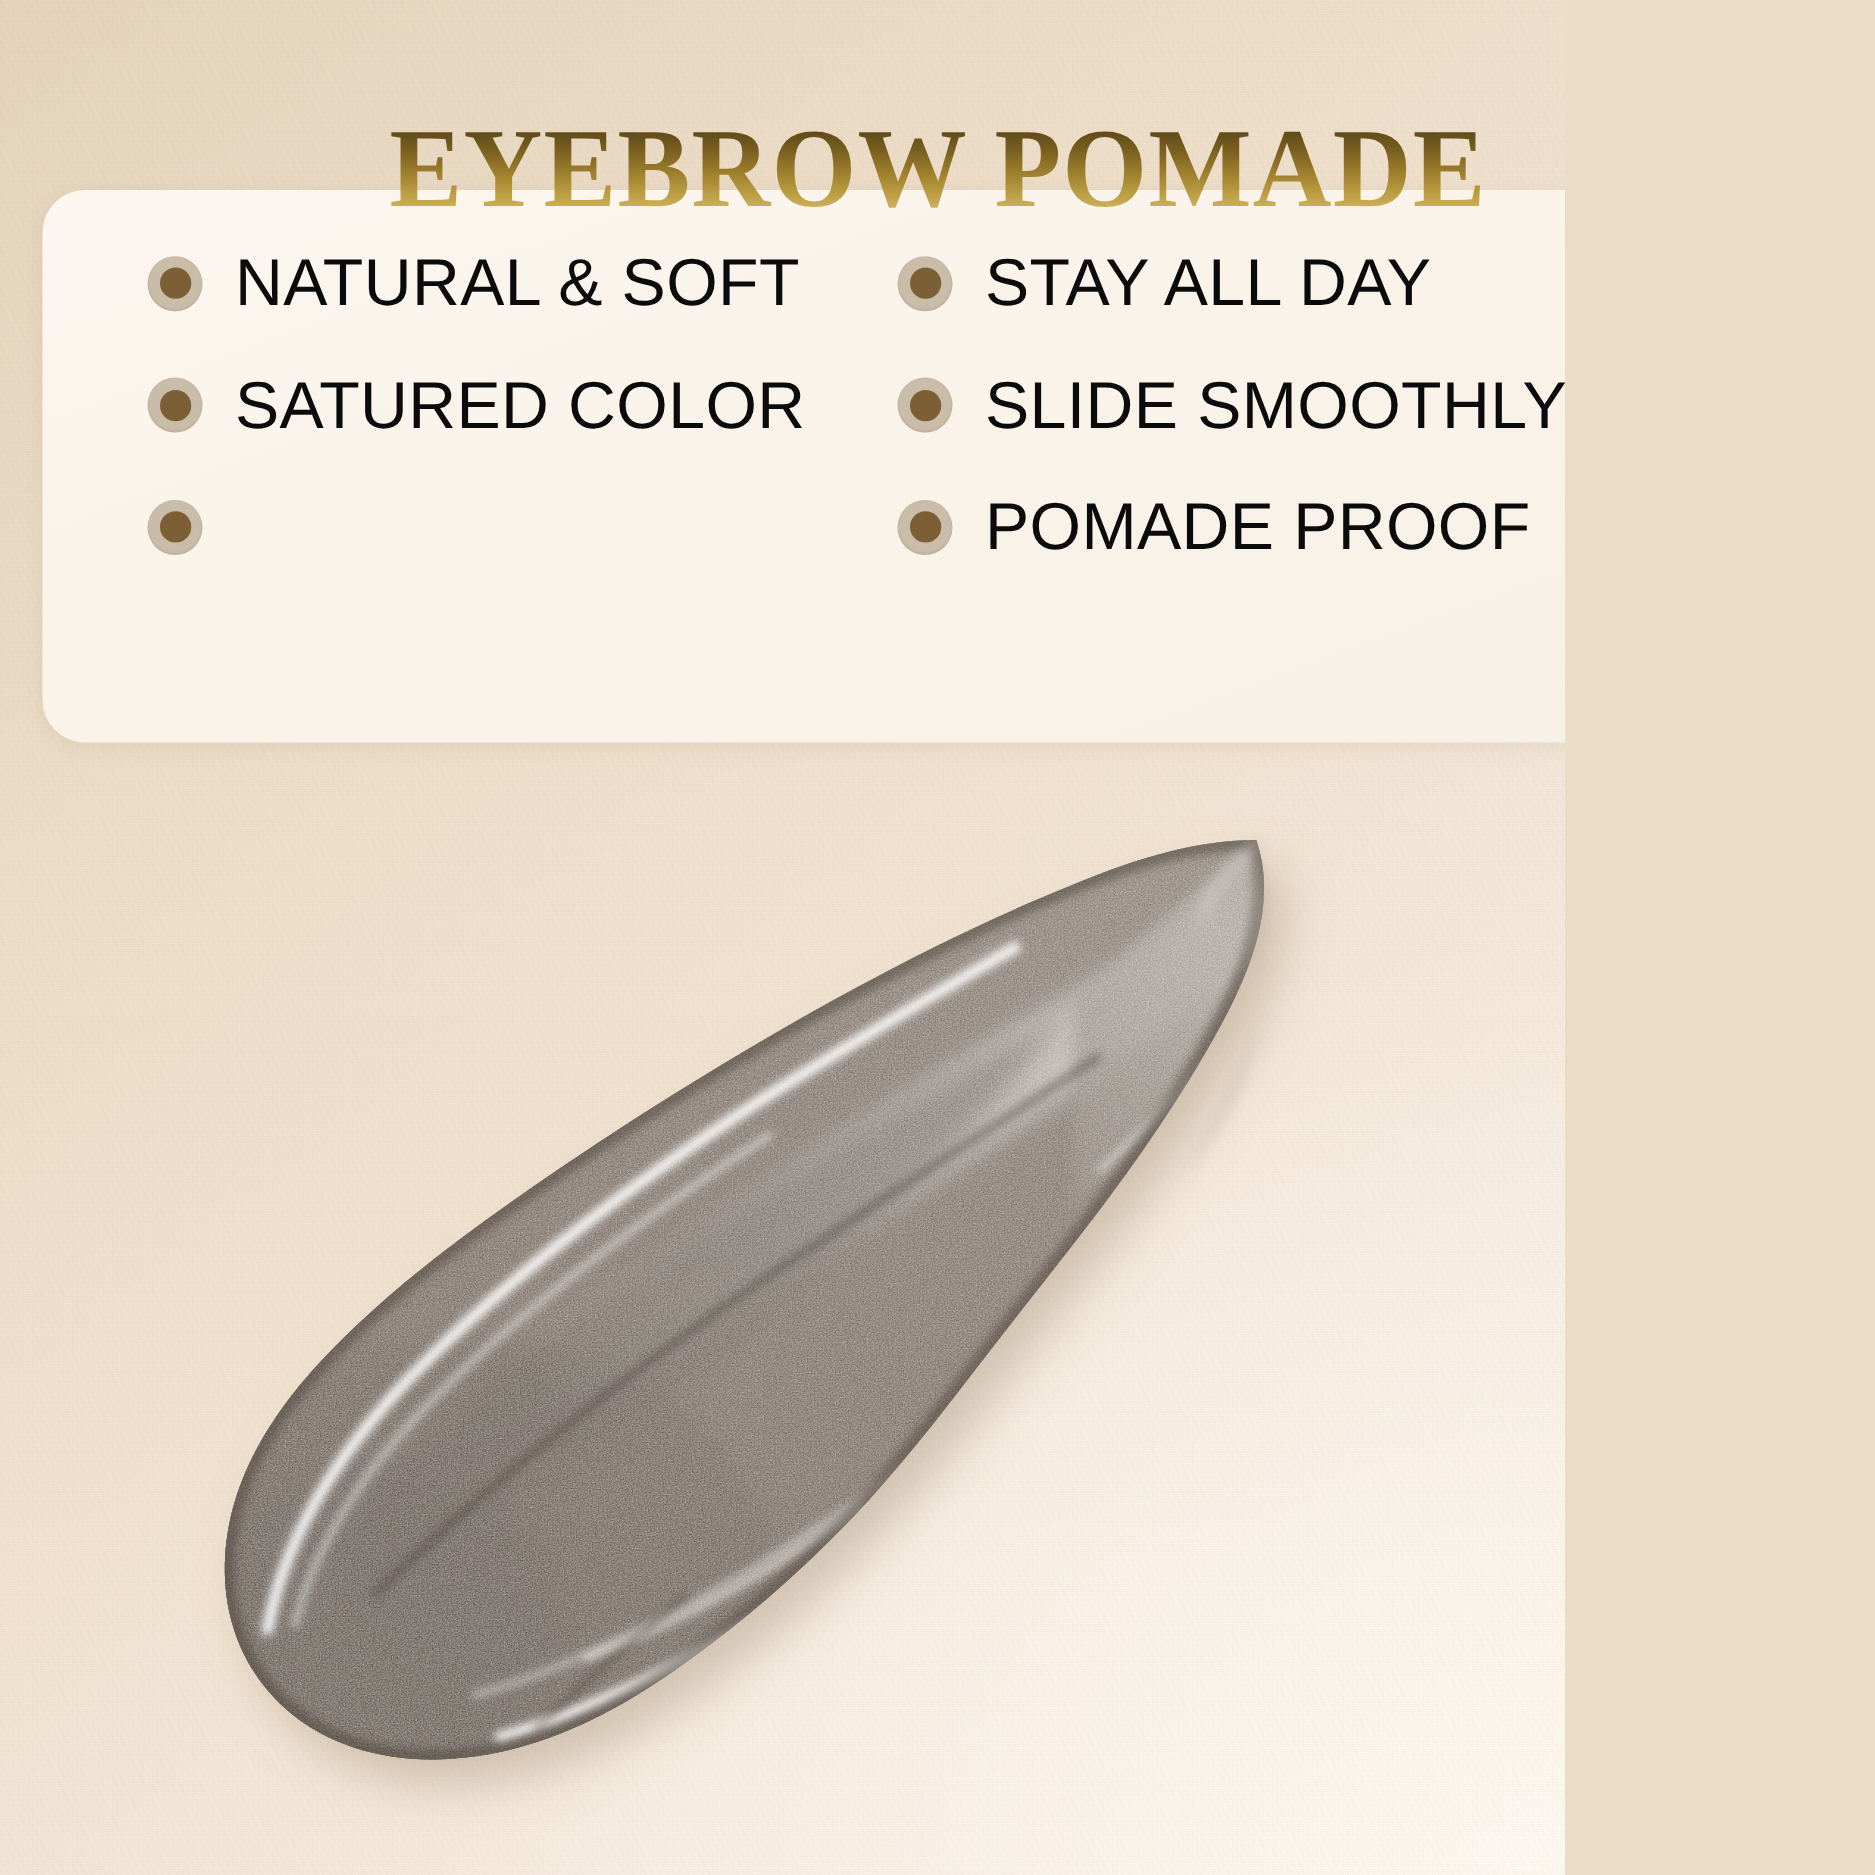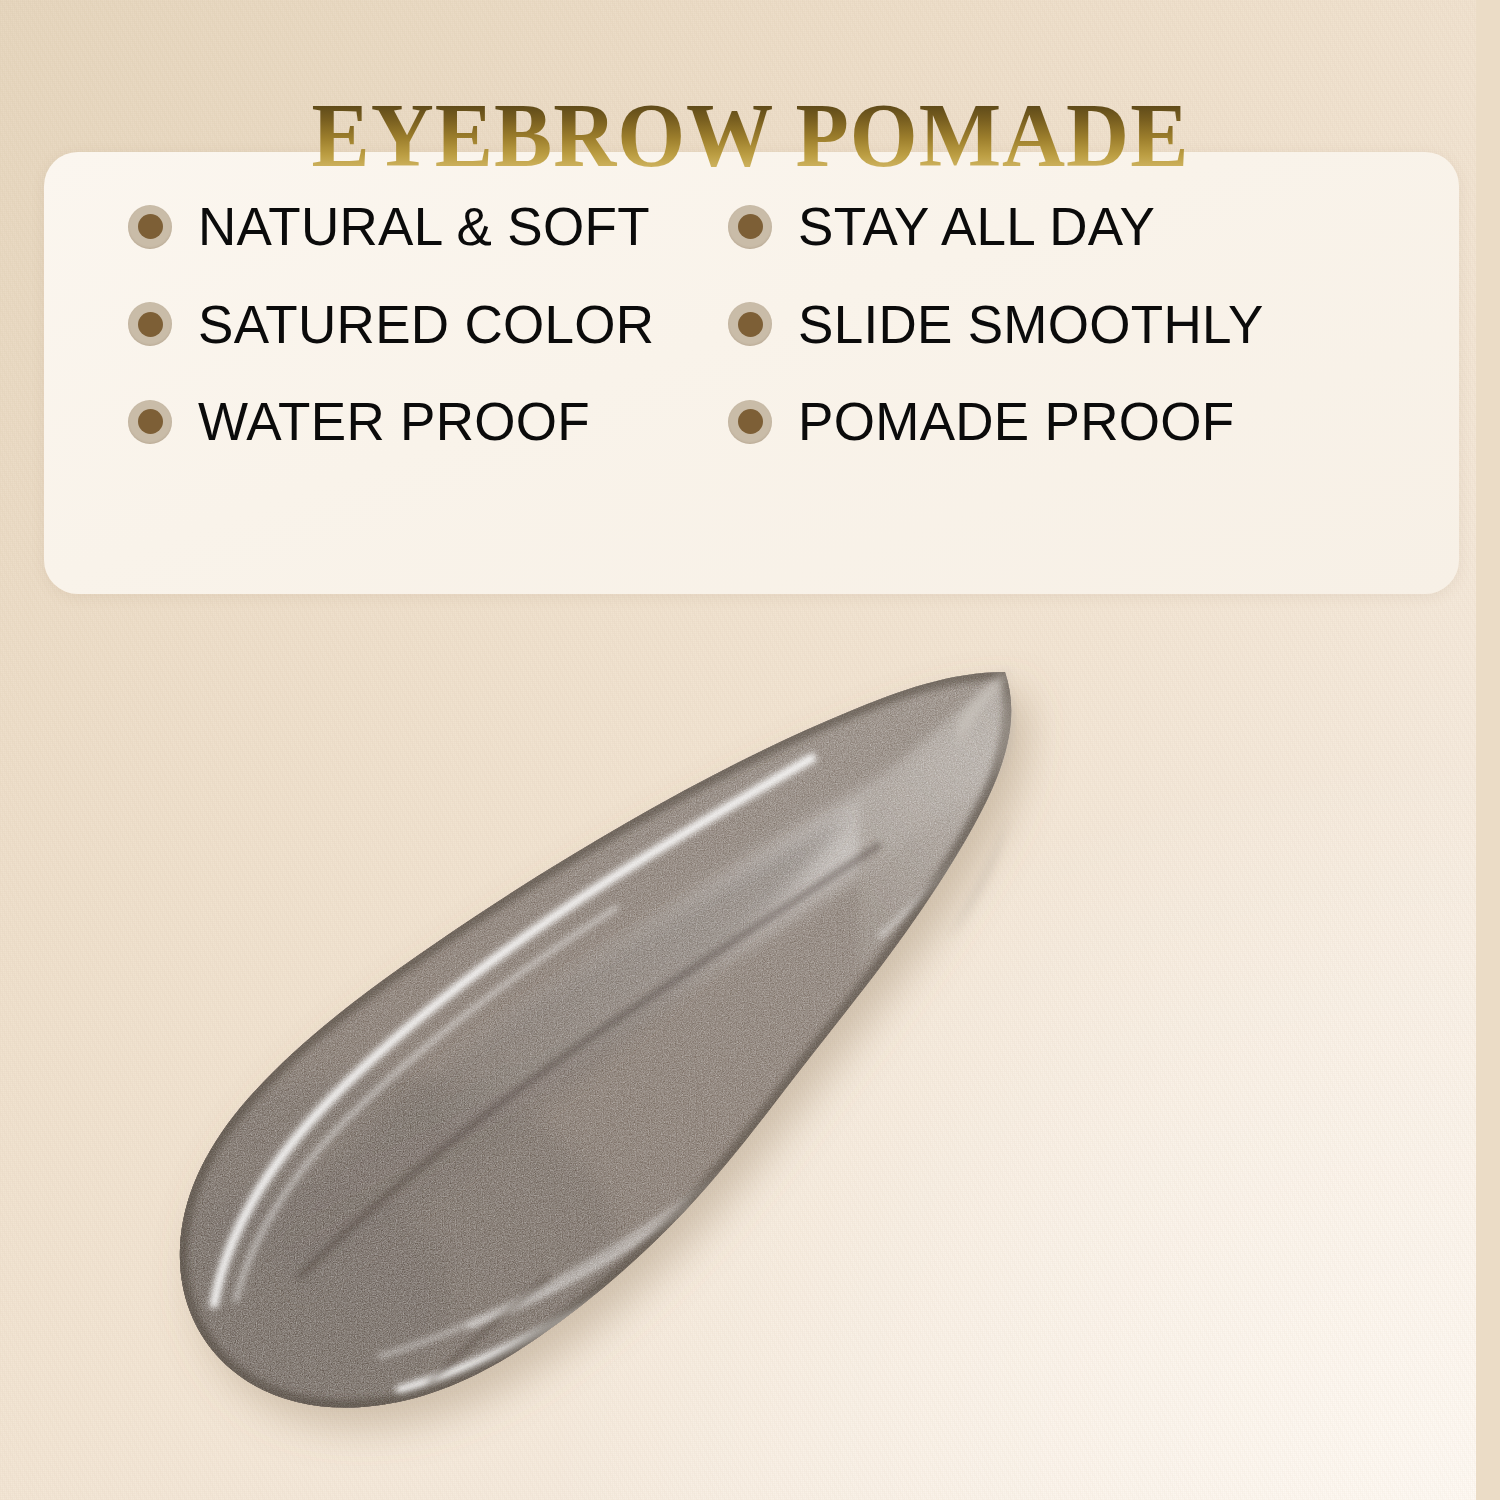--- a/index.html
+++ b/index.html
@@ -10,21 +10,21 @@
   }
   body {
     width: 1500px;
     height: 1500px;
     overflow: hidden;
     font-family: "Liberation Sans", sans-serif;
   }
 
   #page {
     position: relative;
-    width: 1476px;
+    width: 1252px;
     height: 1500px;
     overflow: hidden;
     background:
       radial-gradient(ellipse 1500px 1200px at 100% 100%, rgba(255,250,244,0.95) 0%, rgba(255,250,244,0.0) 62%),
       linear-gradient(142deg, #E7D7BF 0%, #EEDFCA 28%, #F3E6D5 56%, #F7EDE1 78%, #F9F0E6 100%);
   }
 
   
   #paper-texture {
     position: absolute;
@@ -65,21 +65,21 @@
         #C2A64F 100%);
     -webkit-background-clip: text;
     background-clip: text;
     color: transparent;
     -webkit-text-fill-color: transparent;
   }
 
   
   #feature-card {
     position: absolute;
-    left: 44px;
+    left: 34px;
     top: 152px;
     width: 1415px;
     height: 442px;
     border-radius: 34px;
     background: linear-gradient(160deg, #FBF6EF 0%, #F9F3EA 45%, #F7F0E6 100%);
     box-shadow: 0 3px 14px rgba(130,100,65,0.10);
     z-index: 5;
     box-sizing: border-box;
     padding: 26px 51px 26px 84px;
   }
@@ -174,21 +174,20 @@
         <span class="bullet-icon"></span>
         <span class="feature-label">SATURED COLOR</span>
       </div>
       <div class="feature-item">
         <span class="bullet-icon"></span>
         <span class="feature-label">SLIDE SMOOTHLY</span>
       </div>
 
       <div class="feature-item">
         <span class="bullet-icon"></span>
-        <span class="feature-label">WATER PROOF</span>
       </div>
       <div class="feature-item">
         <span class="bullet-icon"></span>
         <span class="feature-label">POMADE PROOF</span>
       </div>
 
 
     </div>
   </div>
 

